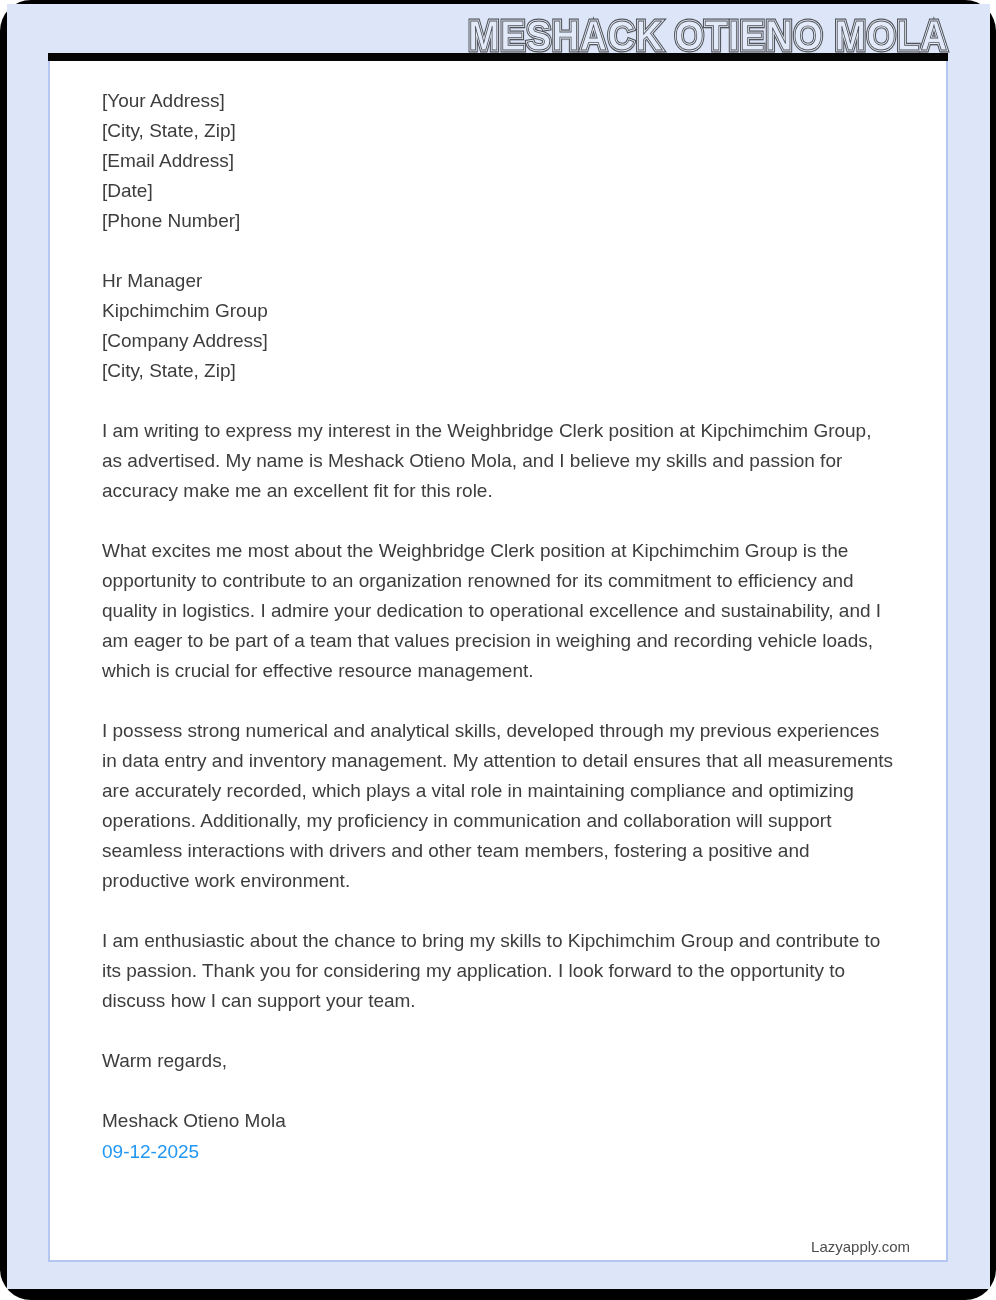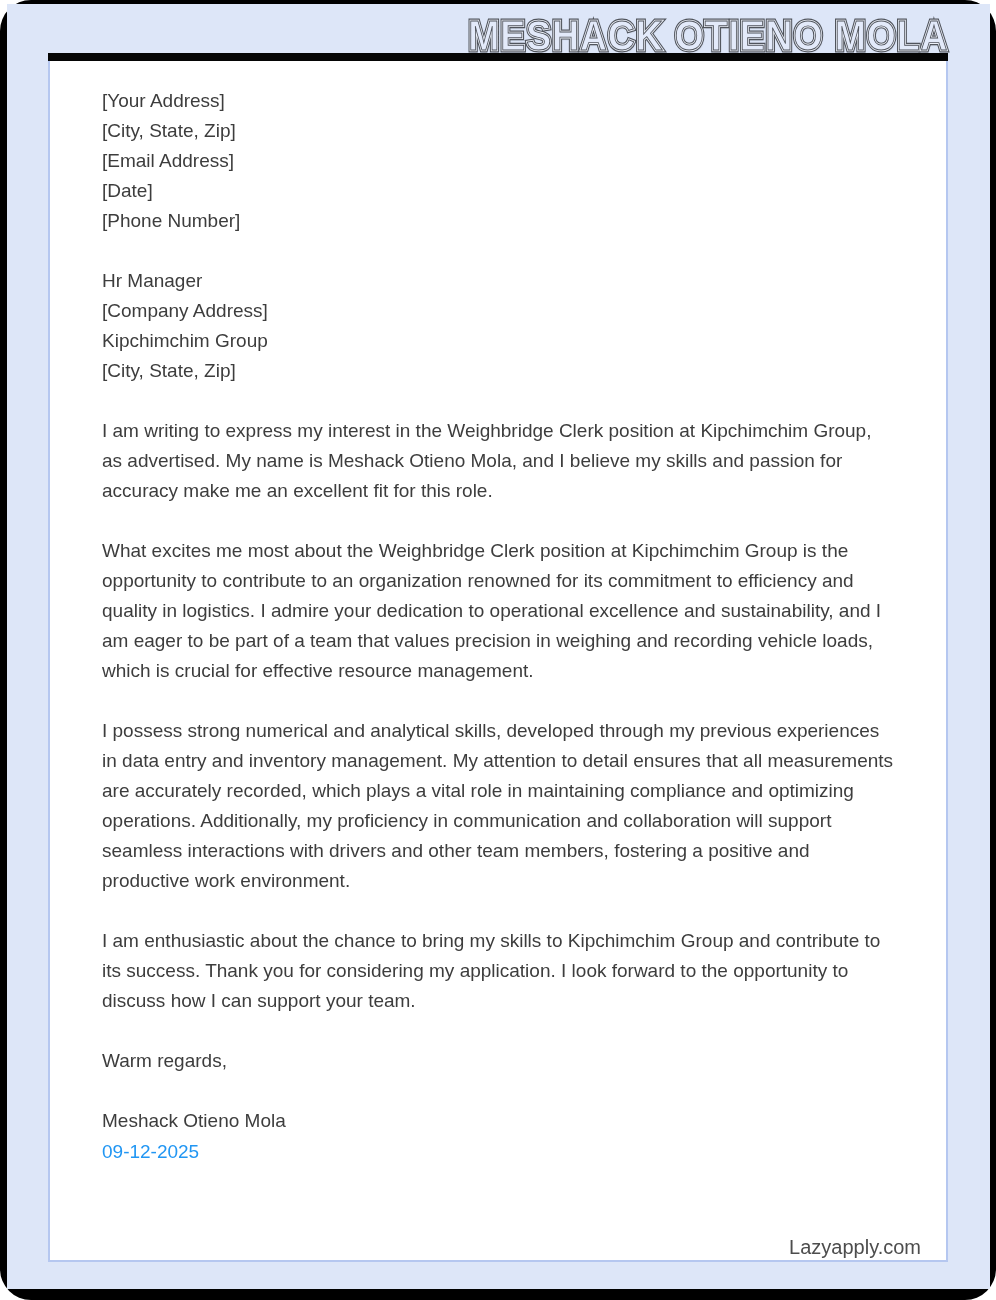--- a/index.html
+++ b/index.html
@@ -70,22 +70,22 @@
   .line { display: block; }
   .para { margin-bottom: 30px; max-width: 796px; }
   .sig-name { margin-bottom: 0; }
   .sig-date {
     margin-top: 1px;
     color: #2196f3;
     cursor: pointer;
   }
   .watermark {
     position: absolute;
-    right: 25px; bottom: 3px;
-    font-size: 20px;
+    right: 36px; bottom: 3px;
+    font-size: 15px;
     line-height: 20px;
     color: #4d4d4d;
   }
 </style>
 </head>
 <body>
 
 <div class="frame">
   <div class="canvas">
 
@@ -103,30 +103,30 @@
       <div class="block">
         <span class="line">[Your Address]</span>
         <span class="line">[City, State, Zip]</span>
         <span class="line">[Email Address]</span>
         <span class="line">[Date]</span>
         <span class="line">[Phone Number]</span>
       </div>
 
       <div class="block">
         <span class="line">Hr Manager</span>
+        <span class="line">Kipchimchim Group</span>
         <span class="line">[Company Address]</span>
-        <span class="line">Kipchimchim Group</span>
         <span class="line">[City, State, Zip]</span>
       </div>
 
 
       <p class="para">I am writing to express my interest in the Weighbridge Clerk position at Kipchimchim Group, as advertised. My name is Meshack Otieno Mola, and I believe my skills and passion for accuracy make me an excellent fit for this role.</p>
       <p class="para">What excites me most about the Weighbridge Clerk position at Kipchimchim Group is the opportunity to contribute to an organization renowned for its commitment to efficiency and quality in logistics. I admire your dedication to operational excellence and sustainability, and I am eager to be part of a team that values precision in weighing and recording vehicle loads, which is crucial for effective resource management.</p>
       <p class="para">I possess strong numerical and analytical skills, developed through my previous experiences in data entry and inventory management. My attention to detail ensures that all measurements are accurately recorded, which plays a vital role in maintaining compliance and optimizing operations. Additionally, my proficiency in communication and collaboration will support seamless interactions with drivers and other team members, fostering a positive and productive work environment.</p>
-      <p class="para">I am enthusiastic about the chance to bring my skills to Kipchimchim Group and contribute to its success. Thank you for considering my application. I look forward to the opportunity to discuss how I can support your team.</p>
+      <p class="para">I am enthusiastic about the chance to bring my skills to Kipchimchim Group and contribute to its passion. Thank you for considering my application. I look forward to the opportunity to discuss how I can support your team.</p>
 
       <div class="block">Warm regards,</div>
 
       <div class="sig-name">Meshack Otieno Mola</div>
       <div class="sig-date">09-12-2025</div>
 
       <div class="watermark">Lazyapply.com</div>
     </div>
 
   </div>

